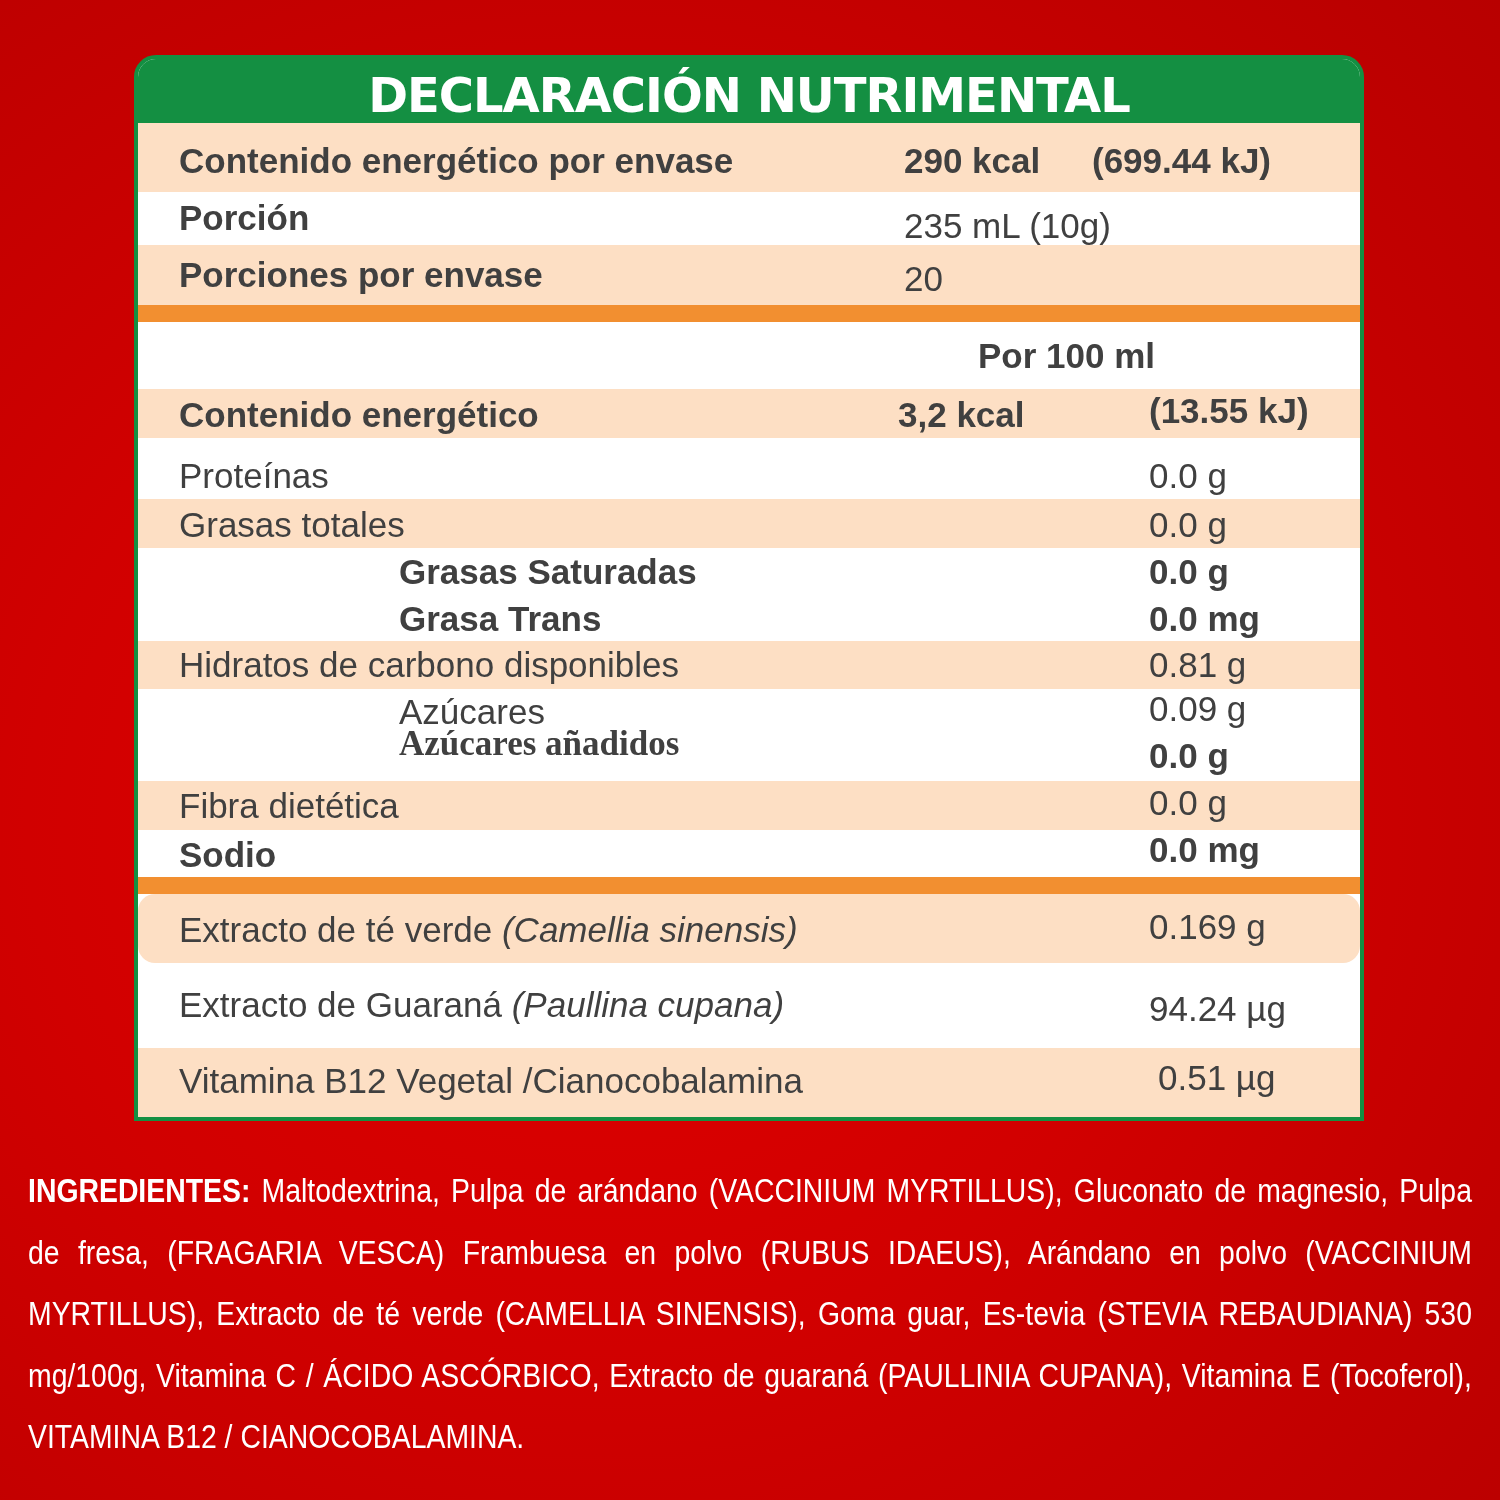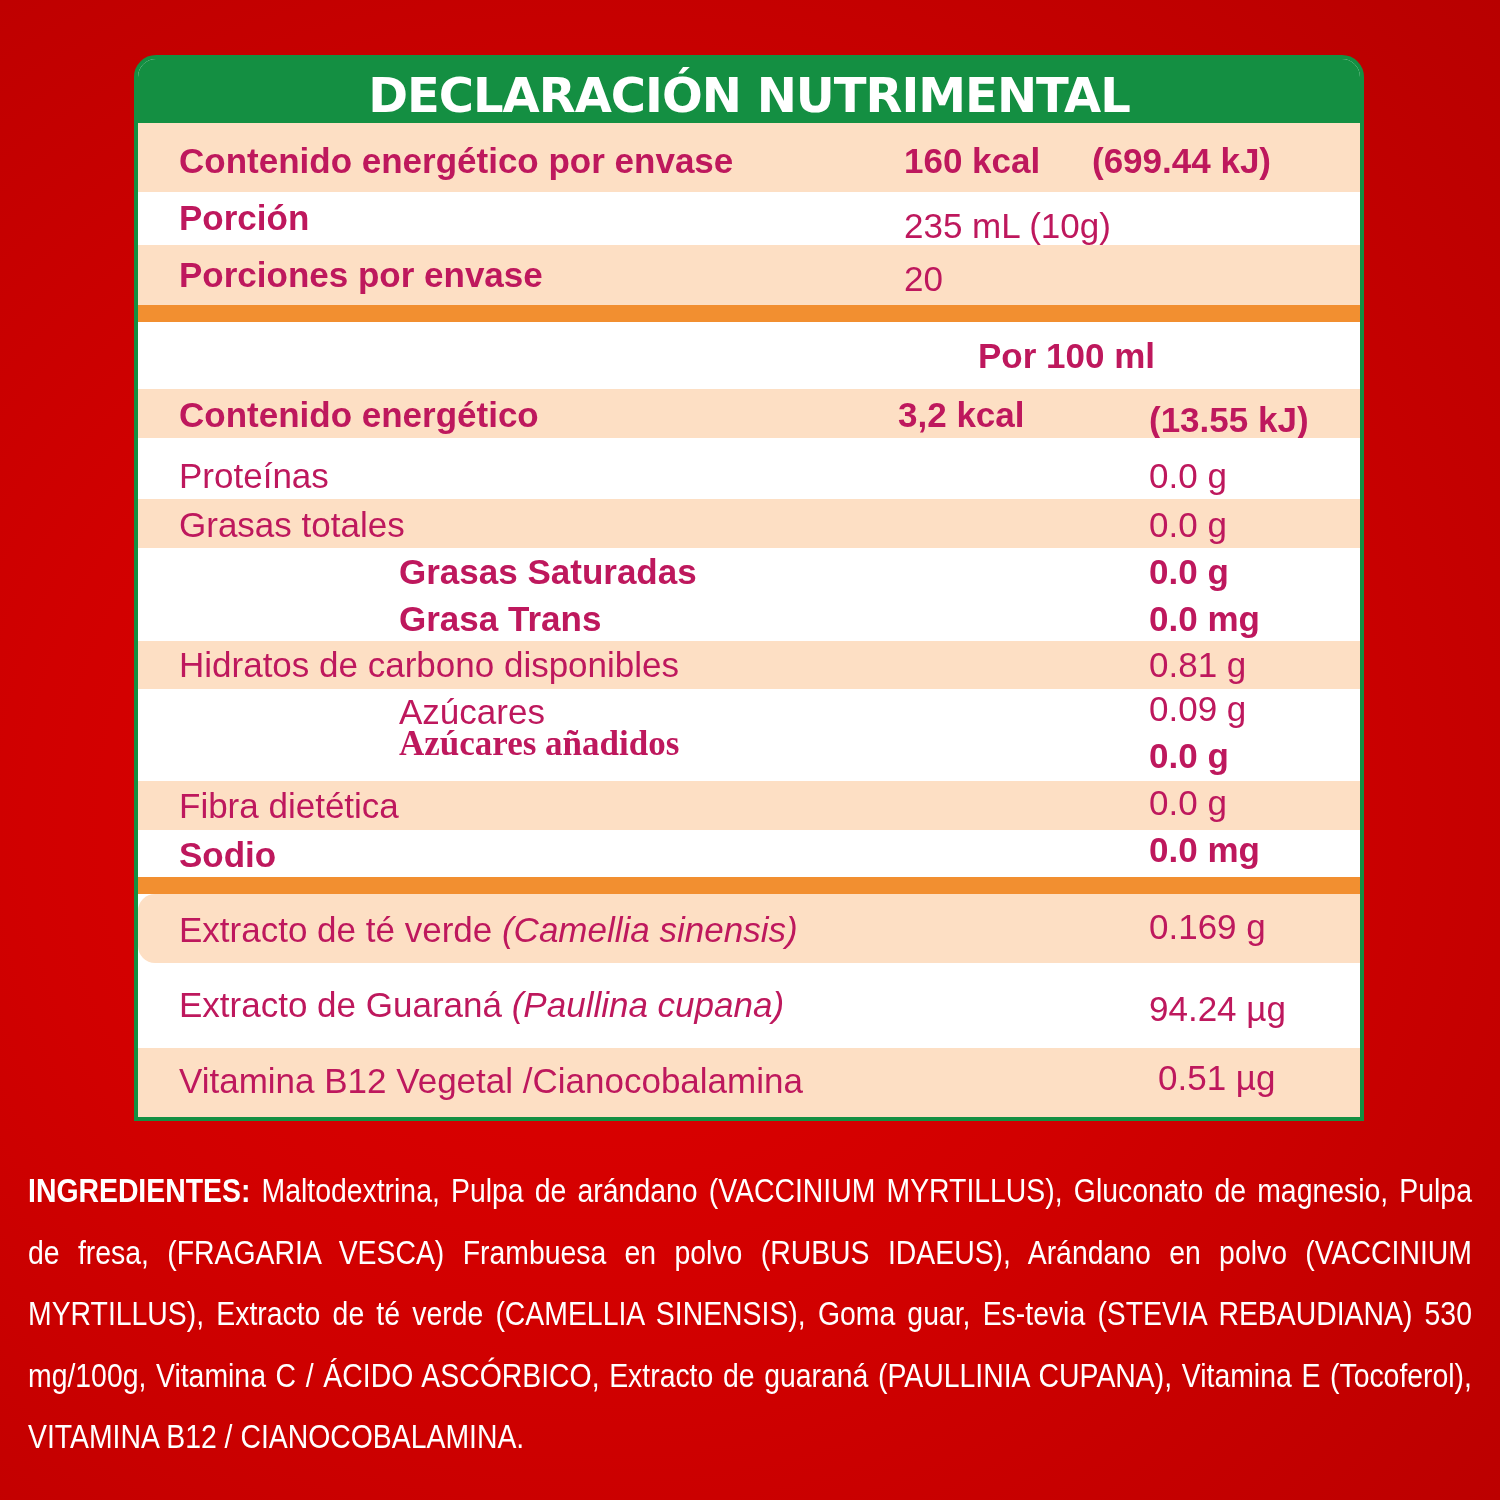--- a/index.html
+++ b/index.html
@@ -12,21 +12,21 @@
     position:absolute; left:134px; top:55px; width:1230px; height:1066px;
     background:#fff; border:4px solid #148f42; border-radius:22px 22px 0 0;
     box-sizing:border-box; overflow:hidden;
   }
   .title {
     position:absolute; left:0; top:0; width:100%; height:64px;
     background:#148f42; color:#fff; text-align:center;
     font-family:"DejaVu Sans", sans-serif; font-weight:bold; font-size:48px;
     line-height:72px; letter-spacing:-1px;
   }
-  .row { position:absolute; left:0; width:100%; color:#be185d;padding-left:32px; }
+  .row { position:absolute; left:0; width:100%; color:#404040; }
   .peach { background:#fddfc4; }
   .white { background:#fff; }
   .orange { background:#f28f30; }
   .cell { position:absolute; white-space:nowrap; }
   .b { font-weight:bold; }
   .lbl { left:41px; }
   .ind { left:261px; }
   .val { left:1011px; }
   .f35 { font-size:35px; }
   .ing {
@@ -39,40 +39,40 @@
   i { font-style:italic; }
 </style>
 </head>
 <body>
 
 <div class="panel">
   <div class="title">DECLARACIÓN NUTRIMENTAL</div>
 
   <div class="row peach" style="top:64px;height:69px;">
     <span class="cell lbl b f35" style="top:18px;">Contenido energético por envase</span>
-    <span class="cell b f35" style="left:766px;top:18px;">160 kcal</span>
+    <span class="cell b f35" style="left:766px;top:18px;">290 kcal</span>
     <span class="cell b f35" style="left:954px;top:18px;">(699.44 kJ)</span>
   </div>
   <div class="row white" style="top:133px;height:53px;">
     <span class="cell lbl b f35" style="top:6px;">Porción</span>
     <span class="cell f35" style="left:766px;top:14px;">235 mL (10g)</span>
   </div>
   <div class="row peach" style="top:186px;height:60px;">
     <span class="cell lbl b f35" style="top:10px;">Porciones por envase</span>
     <span class="cell f35" style="left:766px;top:14px;">20</span>
   </div>
   <div class="row orange" style="top:246px;height:17px;"></div>
 
   <div class="row white" style="top:263px;height:67px;">
     <span class="cell b f35" style="left:840px;top:14px;">Por 100 ml</span>
   </div>
   <div class="row peach" style="top:330px;height:49px;">
     <span class="cell lbl b f35" style="top:6px;">Contenido energético</span>
     <span class="cell b f35" style="left:760px;top:6px;">3,2 kcal</span>
-    <span class="cell b f35" style="left:1011px;top:11px;">(13.55 kJ)</span>
+    <span class="cell b f35" style="left:1011px;top:2px;">(13.55 kJ)</span>
   </div>
 
   <div class="row white" style="top:379px;height:61px;">
     <span class="cell lbl f35" style="top:18px;">Proteínas</span>
     <span class="cell val f35" style="top:18px;">0.0 g</span>
   </div>
   <div class="row peach" style="top:440px;height:49px;">
     <span class="cell lbl f35" style="top:6px;">Grasas totales</span>
     <span class="cell val f35" style="top:6px;">0.0 g</span>
   </div>

